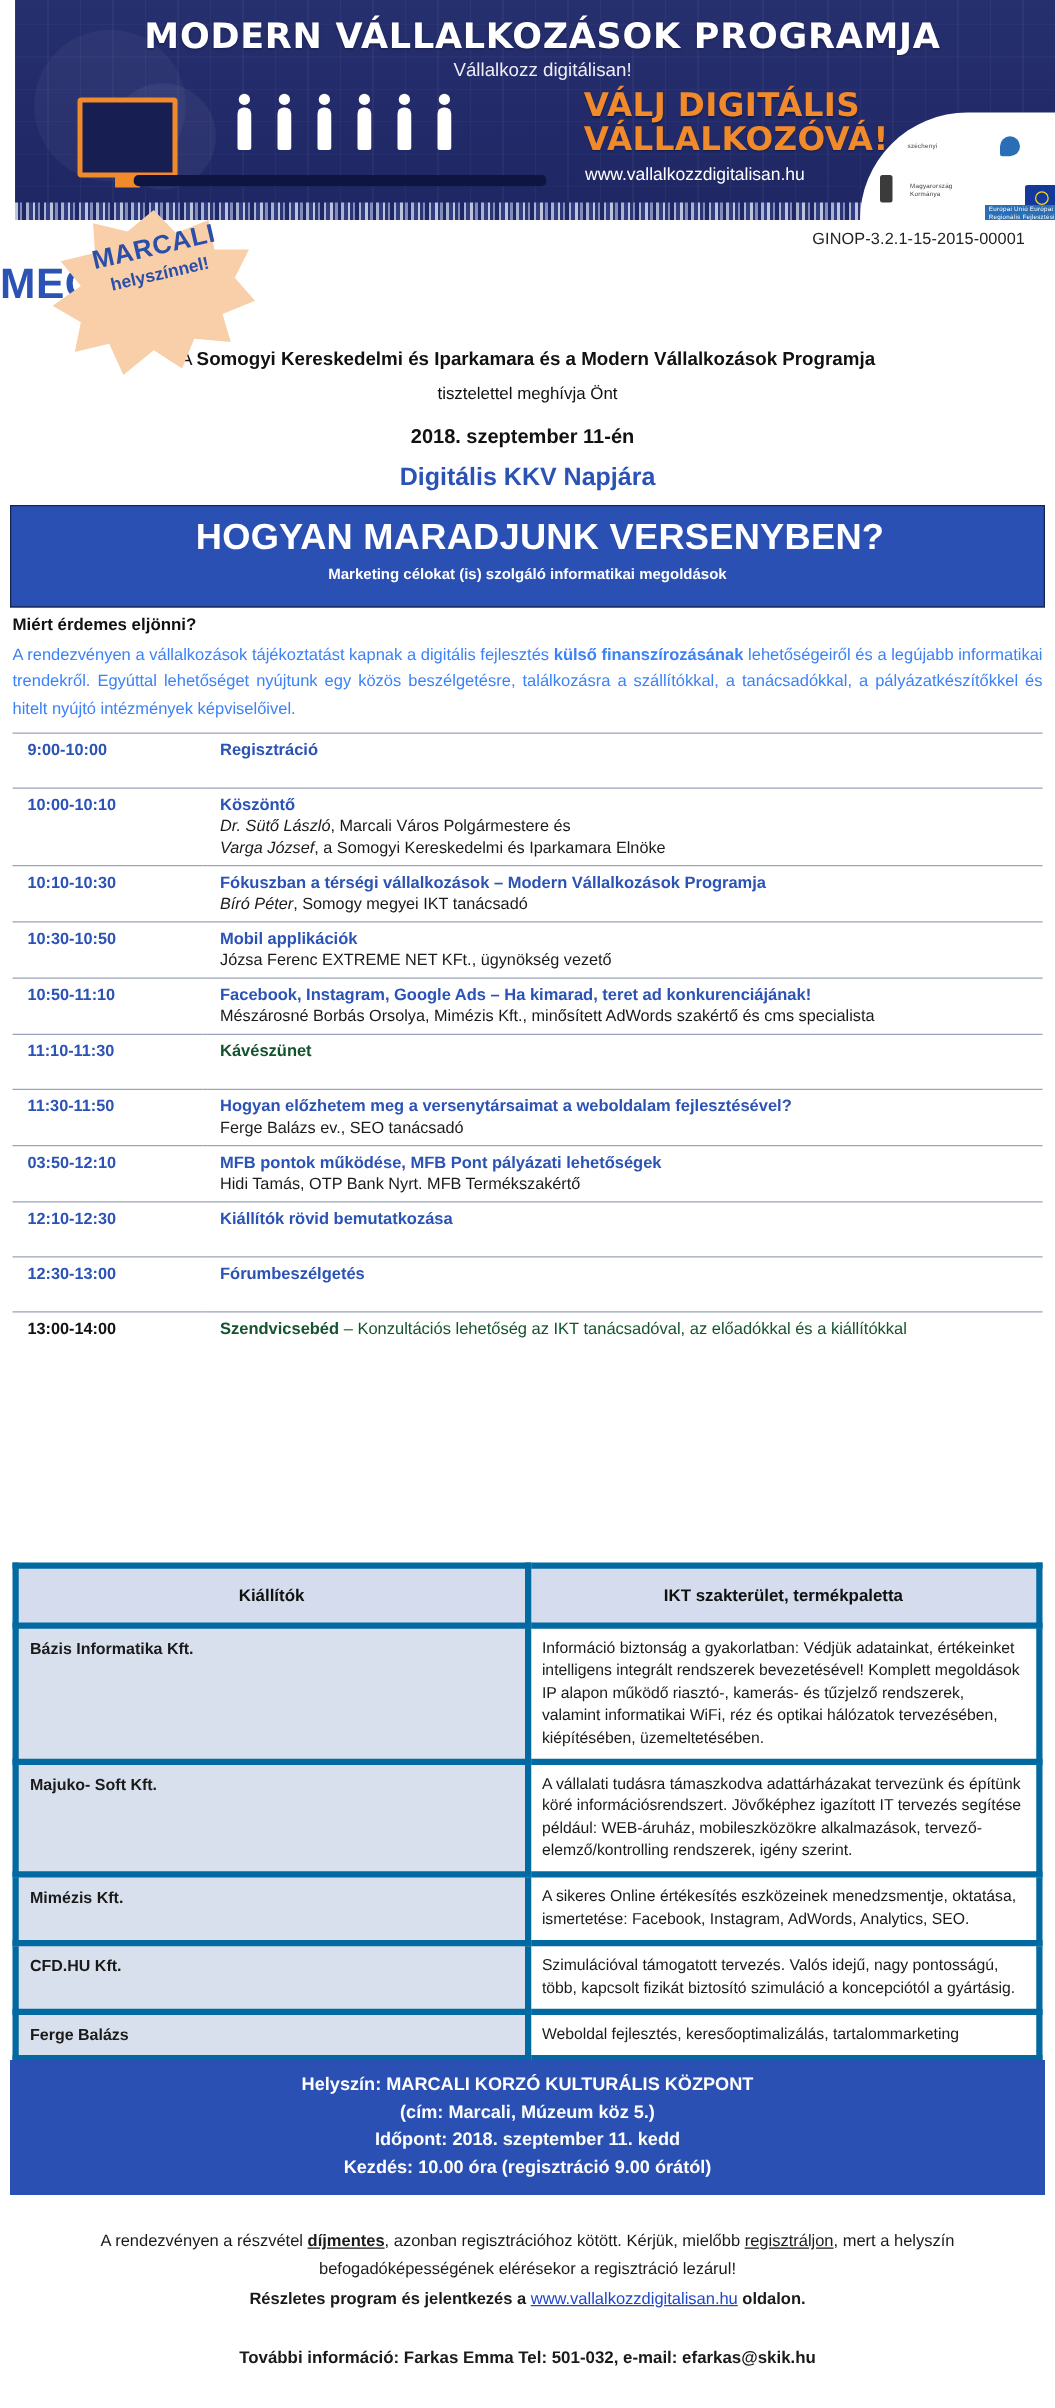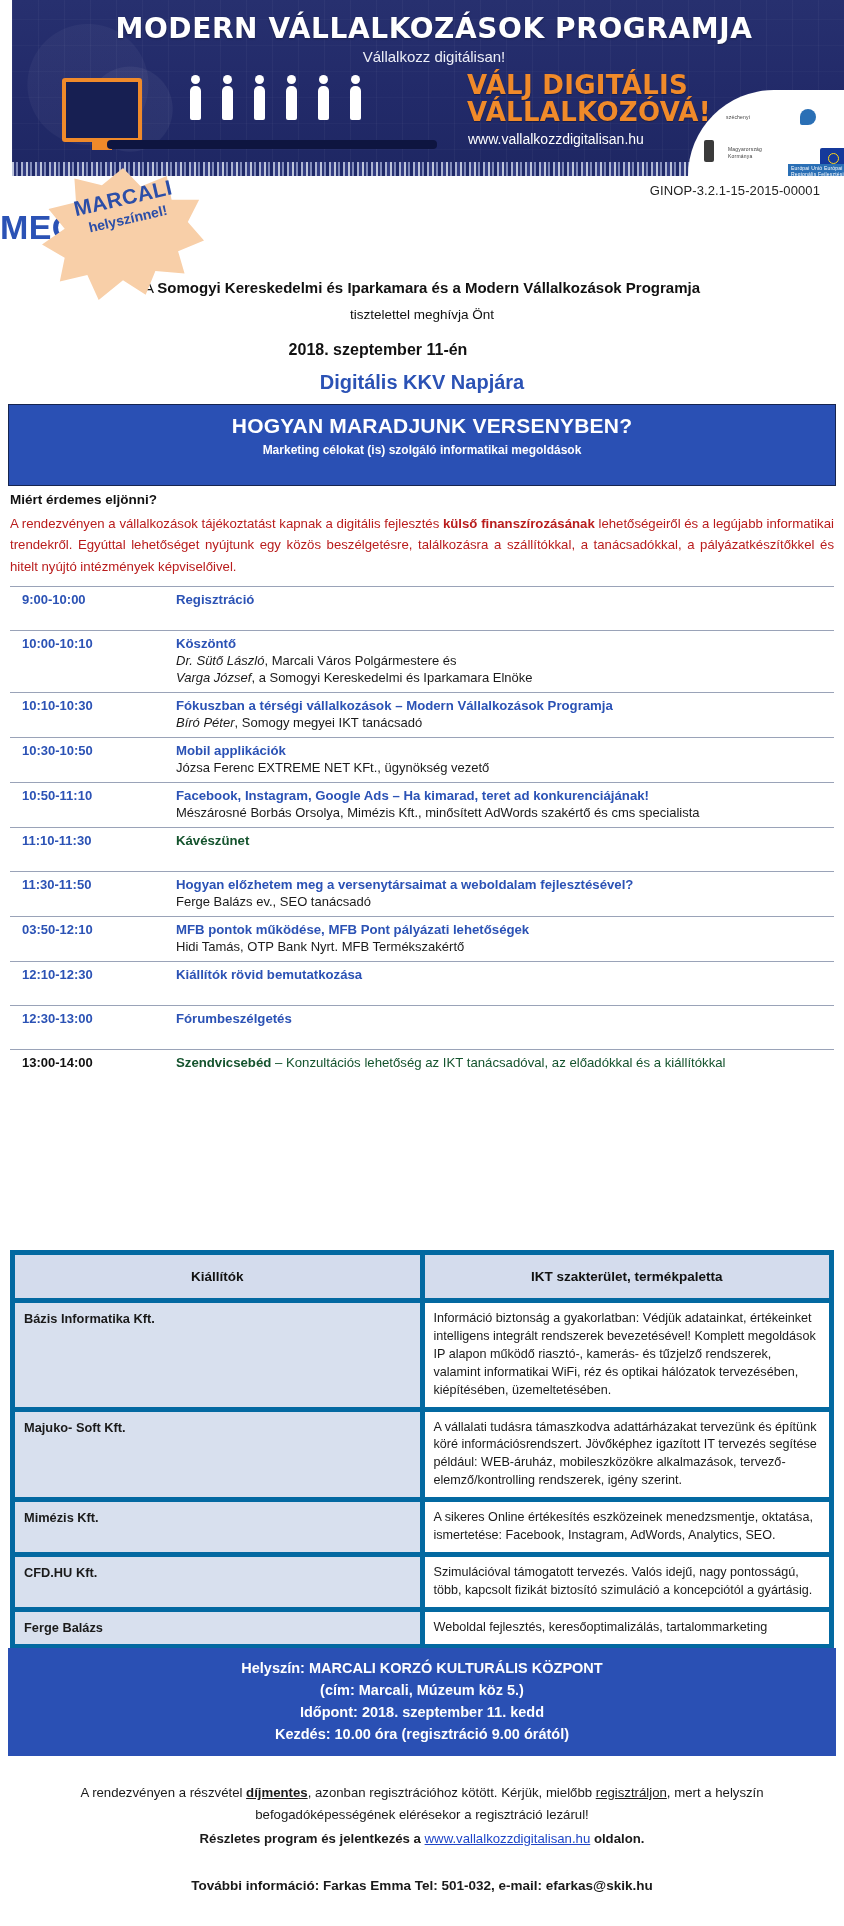--- a/index.html
+++ b/index.html
@@ -259,20 +259,21 @@
   }
   .date-line {
     position: absolute;
     left: 0;
     top: 341px;
     width: 756px;
     text-align: center;
     font-size: 16px;
     font-weight: bold;
     color: #111111;
+    padding-left: 40px;
   }
   .kkv-day {
     position: absolute;
     left: 0;
     top: 371px;
     width: 844px;
     text-align: center;
     font-size: 20px;
     font-weight: bold;
     color: #2b52b5;
@@ -286,21 +287,21 @@
     width: 828px;
     height: 82px;
     background: #2a50b4;
     border: 1px solid #16244f;
     box-sizing: border-box;
     color: #ffffff;
     text-align: center;
     padding-top: 9px;
   }
   .title-banner .t1 {
-    font-size: 21px;
+    font-size: 29px;
     font-weight: bold;
     letter-spacing: 0.2px;
     padding-left: 20px;
   }
   .title-banner .t2 {
     font-size: 12px;
     font-weight: bold;
     margin-top: 5px;
   }
 
@@ -313,21 +314,21 @@
     font-weight: bold;
     color: #111111;
   }
   .why-body {
     position: absolute;
     left: 10px;
     top: 513px;
     width: 824px;
     font-size: 13.2px;
     line-height: 1.62;
-    color: #b91c1c;
+    color: #3b82f6;
     text-align: justify;
   }
   .why-body b { font-weight: bold; }
 
   
   .agenda {
     position: absolute;
     left: 10px;
     top: 586px;
     width: 824px;

